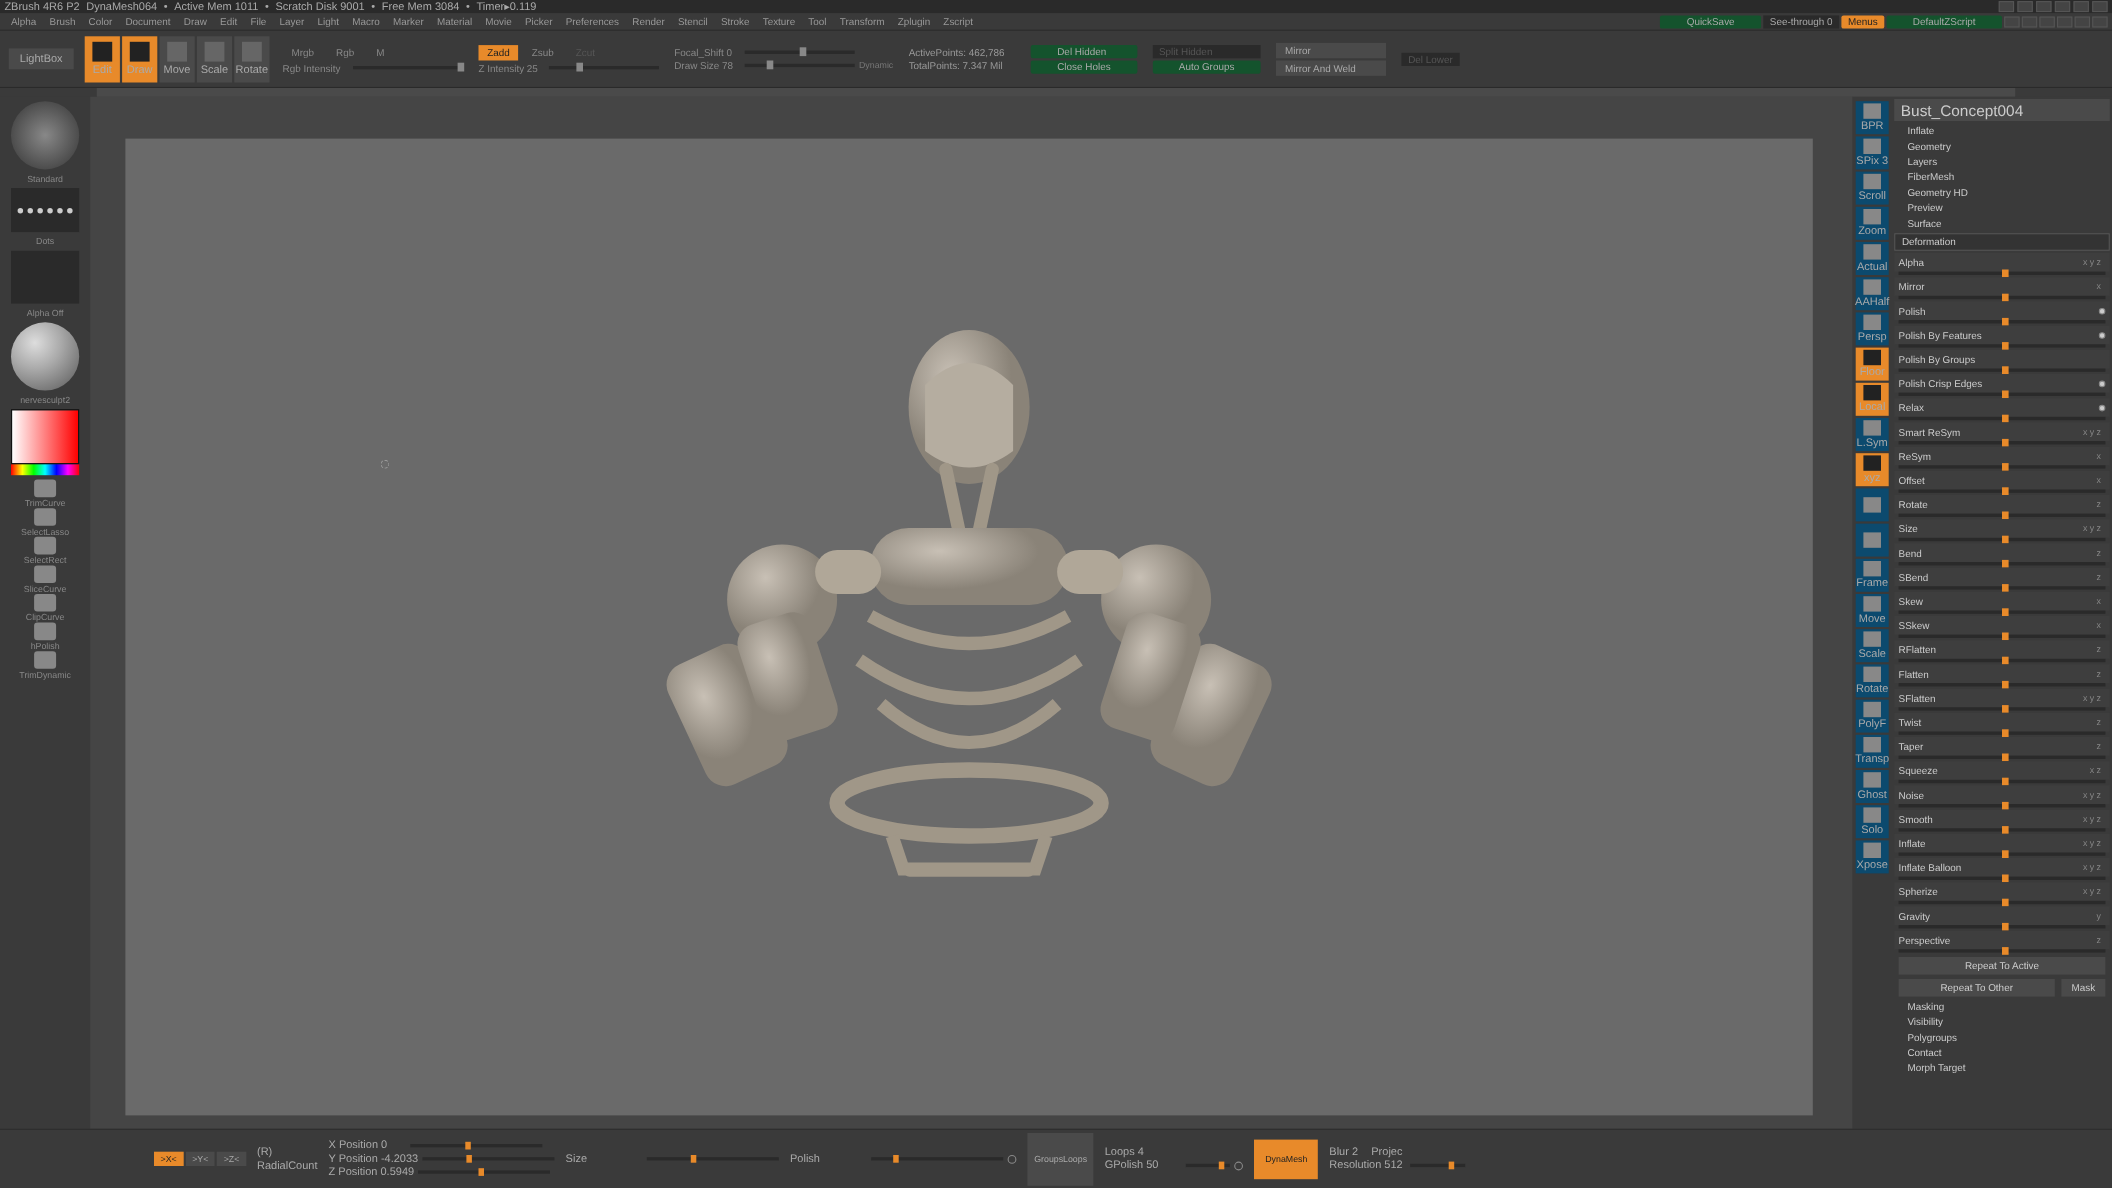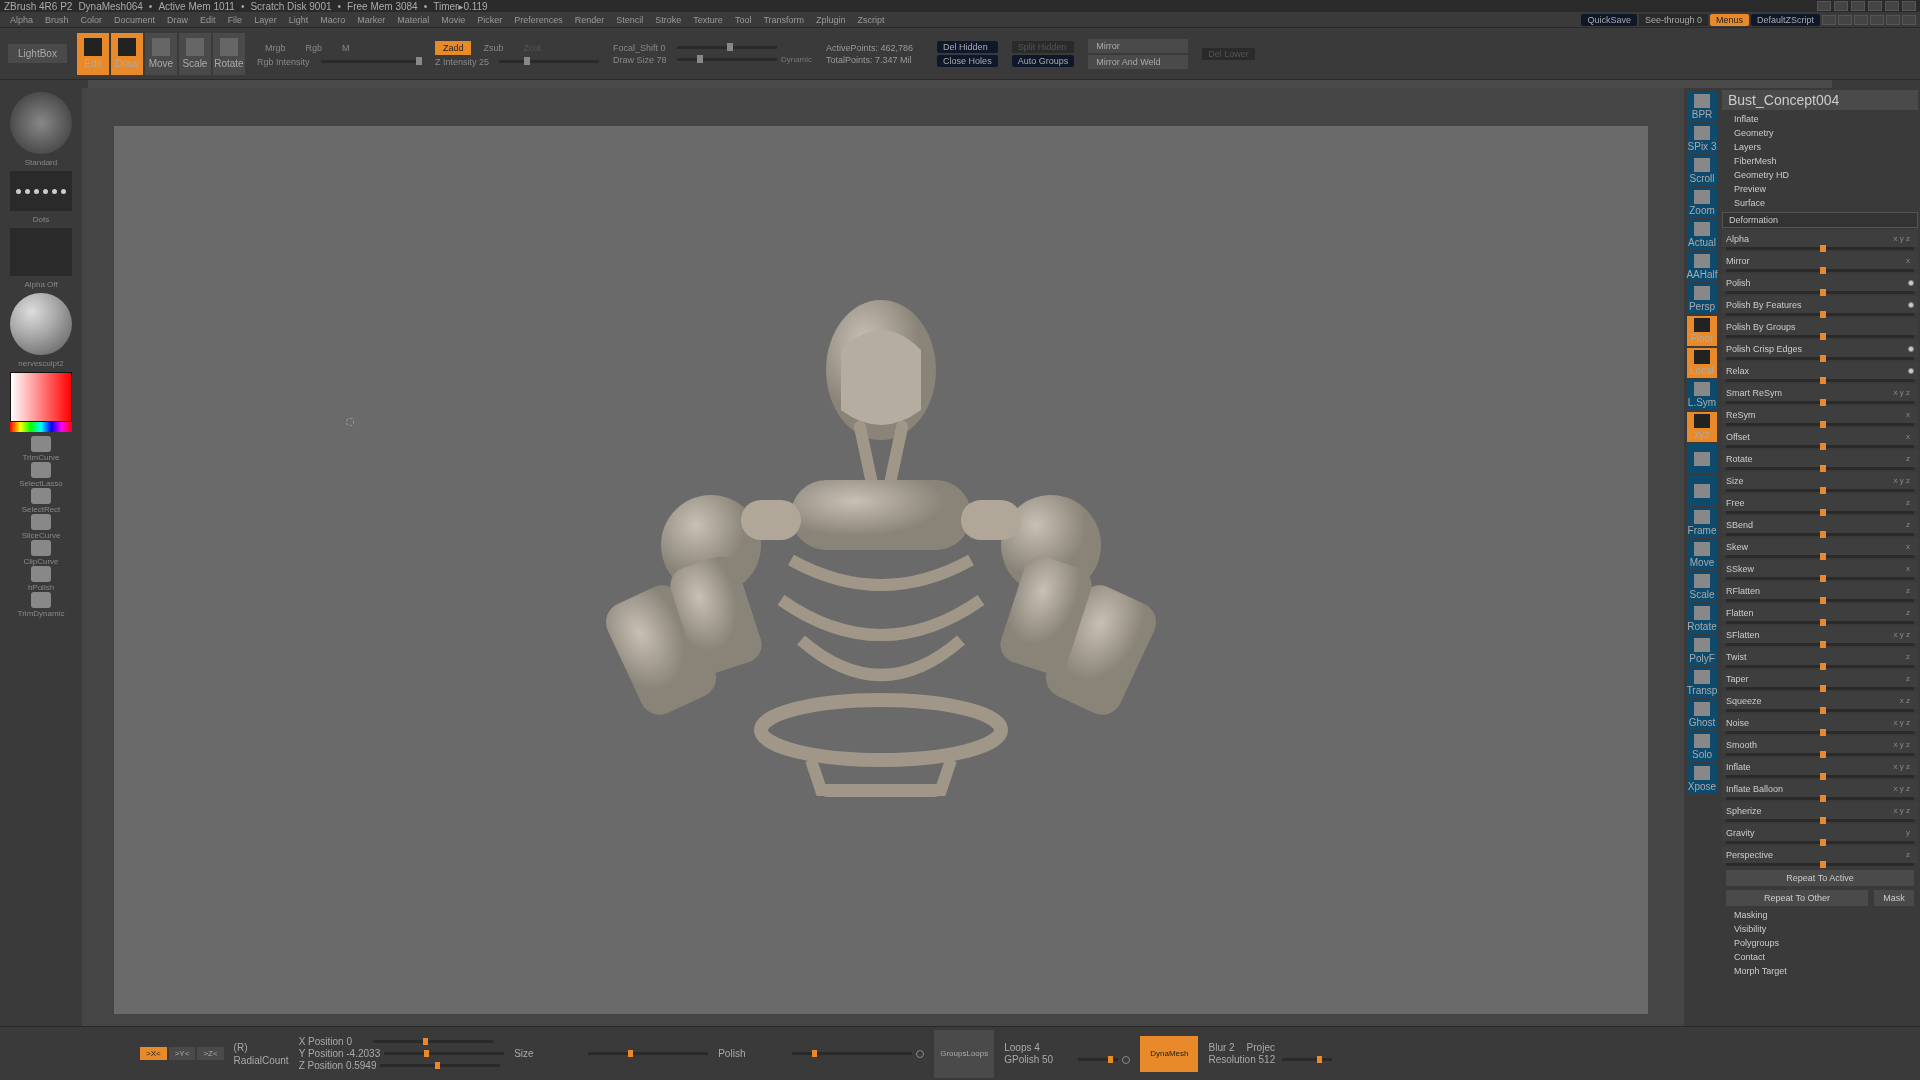--- a/index.html
+++ b/index.html
@@ -5,21 +5,21 @@
 *{margin:0;padding:0;box-sizing:border-box;font-family:Tahoma,sans-serif;font-size:10px;color:#aaa;user-select:none}
 body{background:#3a3a3a;width:1920px;height:1080px;overflow:hidden}
 .titlebar{height:12px;background:#2a2a2a;display:flex;align-items:center;padding:0 4px;font-size:9px;color:#888}
 .titlebar span{margin-right:6px}
 .title-right{margin-left:auto;display:flex;gap:3px}
 .title-btn{width:14px;height:10px;background:#444;border:1px solid #555}
 .menubar{height:16px;background:#3a3a3a;display:flex;align-items:center;padding:0 4px;border-bottom:1px solid #2a2a2a}
 .menubar .menu-item{padding:0 6px;font-size:9px;color:#999;cursor:pointer}
 .menubar .right{margin-left:auto;display:flex;gap:2px;align-items:center}
 .btn-orange{background:#e88a2a;color:#222;padding:1px 6px;border-radius:2px;font-size:9px}
-.btn-gray{background:#0f172a;padding:1px 6px;border-radius:2px;font-size:9px}
+.btn-gray{background:#14532d;padding:1px 24px;border-radius:2px;font-size:9px}
 .btn-dark{background:#2a2a2a;padding:1px 6px;font-size:9px}
 .toolbar{height:52px;background:#3a3a3a;display:flex;align-items:center;padding:0 8px;border-bottom:1px solid #2a2a2a}
 .lightbox{background:#4a4a4a;padding:4px 10px;margin-right:10px;font-size:10px}
 .toolgroup{display:flex;gap:2px;margin-right:12px}
 .tool-btn{width:32px;height:42px;background:#4a4a4a;display:flex;flex-direction:column;align-items:center;justify-content:center;font-size:8px}
 .tool-btn.active{background:#e88a2a;color:#222}
 .tool-icon{width:18px;height:18px;background:#666;margin-bottom:2px}
 .tool-btn.active .tool-icon{background:#222}
 .slider-group{display:flex;flex-direction:column;gap:2px;margin-right:14px;font-size:9px}
 .slider-row{display:flex;align-items:center;gap:4px}
@@ -510,21 +510,21 @@
           <div class="thumb"></div>
         </div>
         <div class="def-row">
           <span class="name">Size</span>
           <span class="axes">x y z</span>
         </div>
         <div class="def-slider">
           <div class="thumb"></div>
         </div>
         <div class="def-row">
-          <span class="name">Free</span>
+          <span class="name">Bend</span>
           <span class="axes">z</span>
         </div>
         <div class="def-slider">
           <div class="thumb"></div>
         </div>
         <div class="def-row">
           <span class="name">SBend</span>
           <span class="axes">z</span>
         </div>
         <div class="def-slider">

